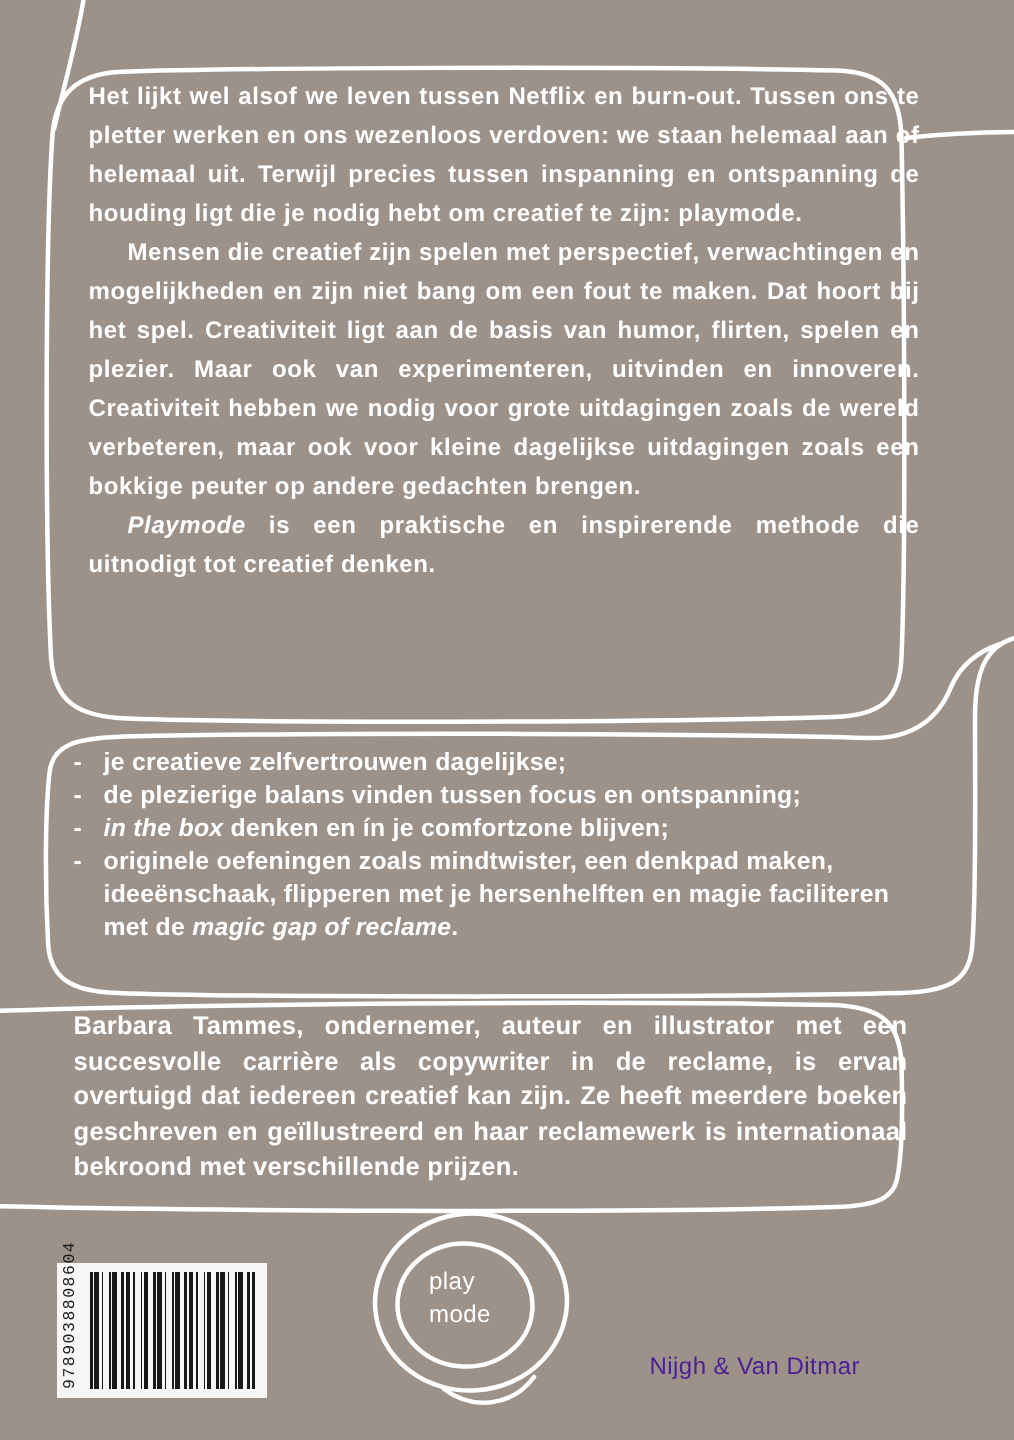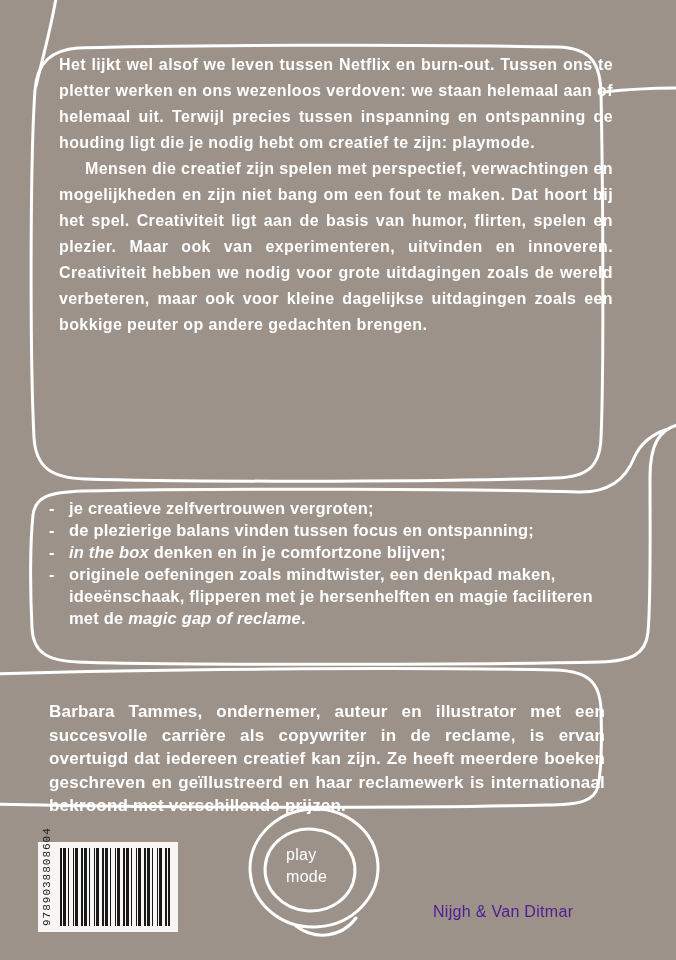--- a/index.html
+++ b/index.html
@@ -24,21 +24,21 @@
   .booklist{
     position:absolute;left:49px;top:497px;width:552px;
     font-size:16.5px;line-height:22px;font-weight:700;letter-spacing:0.2px;
   }
   .booklist .heading{margin:0 0 2px 0;}
   .list-item{display:flex;}
   .list-item .dash{width:20px;flex:0 0 20px;}
   .list-item .li-text{flex:1;}
 
   .bio{
-    position:absolute;left:49px;top:700px;width:556px;
+    position:absolute;left:49px;top:672px;width:556px;
     font-size:17px;line-height:23.5px;font-weight:700;letter-spacing:0.2px;
     text-align:justify;
   }
   .bio p{margin:0;}
 
   .barcode{
     position:absolute;left:38px;top:842px;width:140px;height:90px;
     background:#f7f6f4;display:flex;align-items:stretch;
     padding:6px 8px 6px 3px;box-sizing:border-box;
   }
@@ -82,27 +82,28 @@
   <path d="M 604 92 C 630 89, 656 88, 682 88"></path>
 
   <path d="M 682 424 C 658 428, 650 446, 650 478 C 650 530, 651 600, 648 632 C 646 654, 632 661, 600 662 C 470 665, 150 665, 78 662 C 47 661, 33 652, 32 628 C 30 590, 30 542, 33 515 C 35 497, 49 492, 83 491 C 230 488, 480 489, 578 492 C 610 493, 626 478, 634 458 C 640 444, 652 434, 668 429"></path>
 
   <path d="M -8 674 C 150 669, 400 667, 555 670 C 588 671, 600 682, 601 710 C 602 745, 601 772, 598 786 C 595 801, 580 805, 545 805 C 400 809, 120 807, -8 804"></path>
 </svg>
 
 <div class="blurb">
   <p>Het lijkt wel alsof we leven tussen Netflix en burn-out. Tussen ons te pletter werken en ons wezenloos verdoven: we staan helemaal aan of helemaal uit. Terwijl precies tussen inspanning en ontspanning de houding ligt die je nodig hebt om creatief te zijn: playmode.</p>
   <p class="indent">Mensen die creatief zijn spelen met perspectief, verwachtingen en mogelijkheden en zijn niet bang om een fout te maken. Dat hoort bij het spel. Creativiteit ligt aan de basis van humor, flirten, spelen en plezier. Maar ook van experimenteren, uitvinden en innoveren. Creativiteit hebben we nodig voor grote uitdagingen zoals de wereld verbeteren, maar ook voor kleine dagelijkse uitdagingen zoals een bokkige peuter op andere gedachten brengen.</p>
+  <p class="indent"><span class="italic">Playmode</span><span> is een praktische en inspirerende methode die uitnodigt tot creatief denken.</span></p>
 </div>
 
 <div class="booklist">
 
   <div class="list-item">
     <span class="dash">-</span>
-    <span class="li-text">je creatieve zelfvertrouwen vergroten;</span>
+    <span class="li-text">je creatieve zelfvertrouwen dagelijkse;</span>
   </div>
 
   <div class="list-item">
     <span class="dash">-</span>
     <span class="li-text">de plezierige balans vinden tussen focus en ontspanning;</span>
   </div>
 
   <div class="list-item">
     <span class="dash">-</span>
     <span class="li-text"><span class="italic">in the box</span><span> denken en ín je comfortzone blijven;</span></span>

